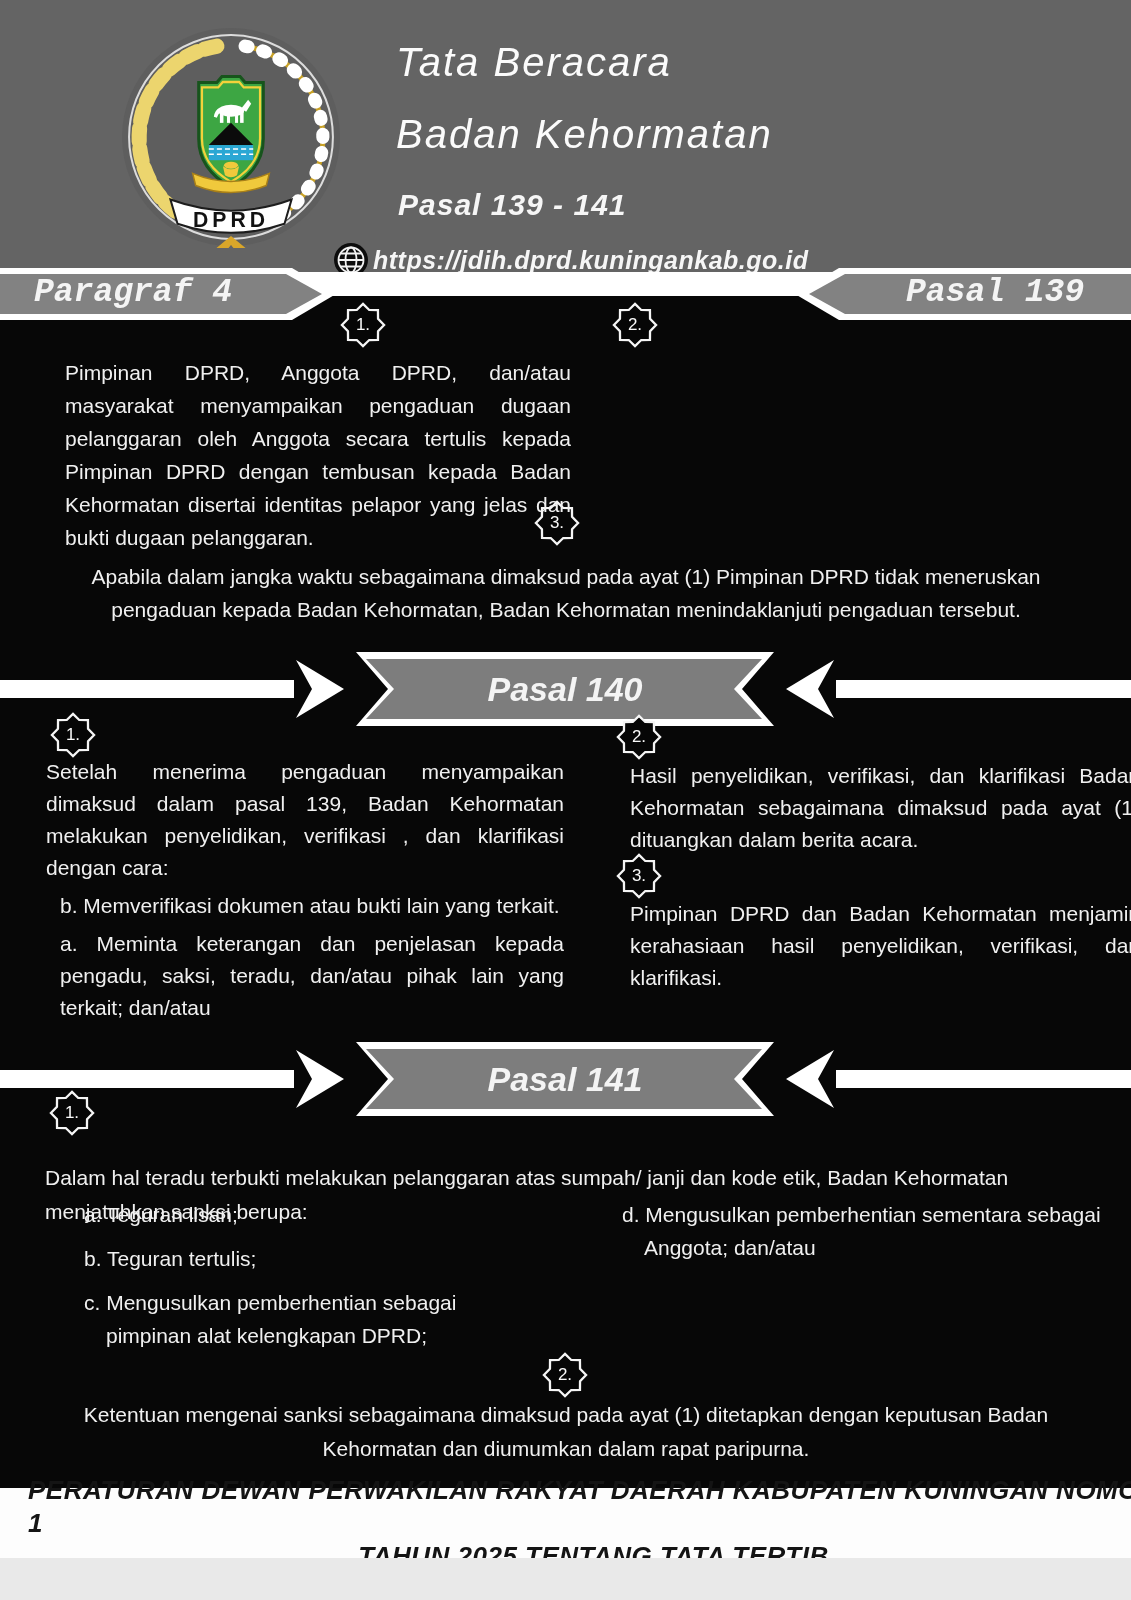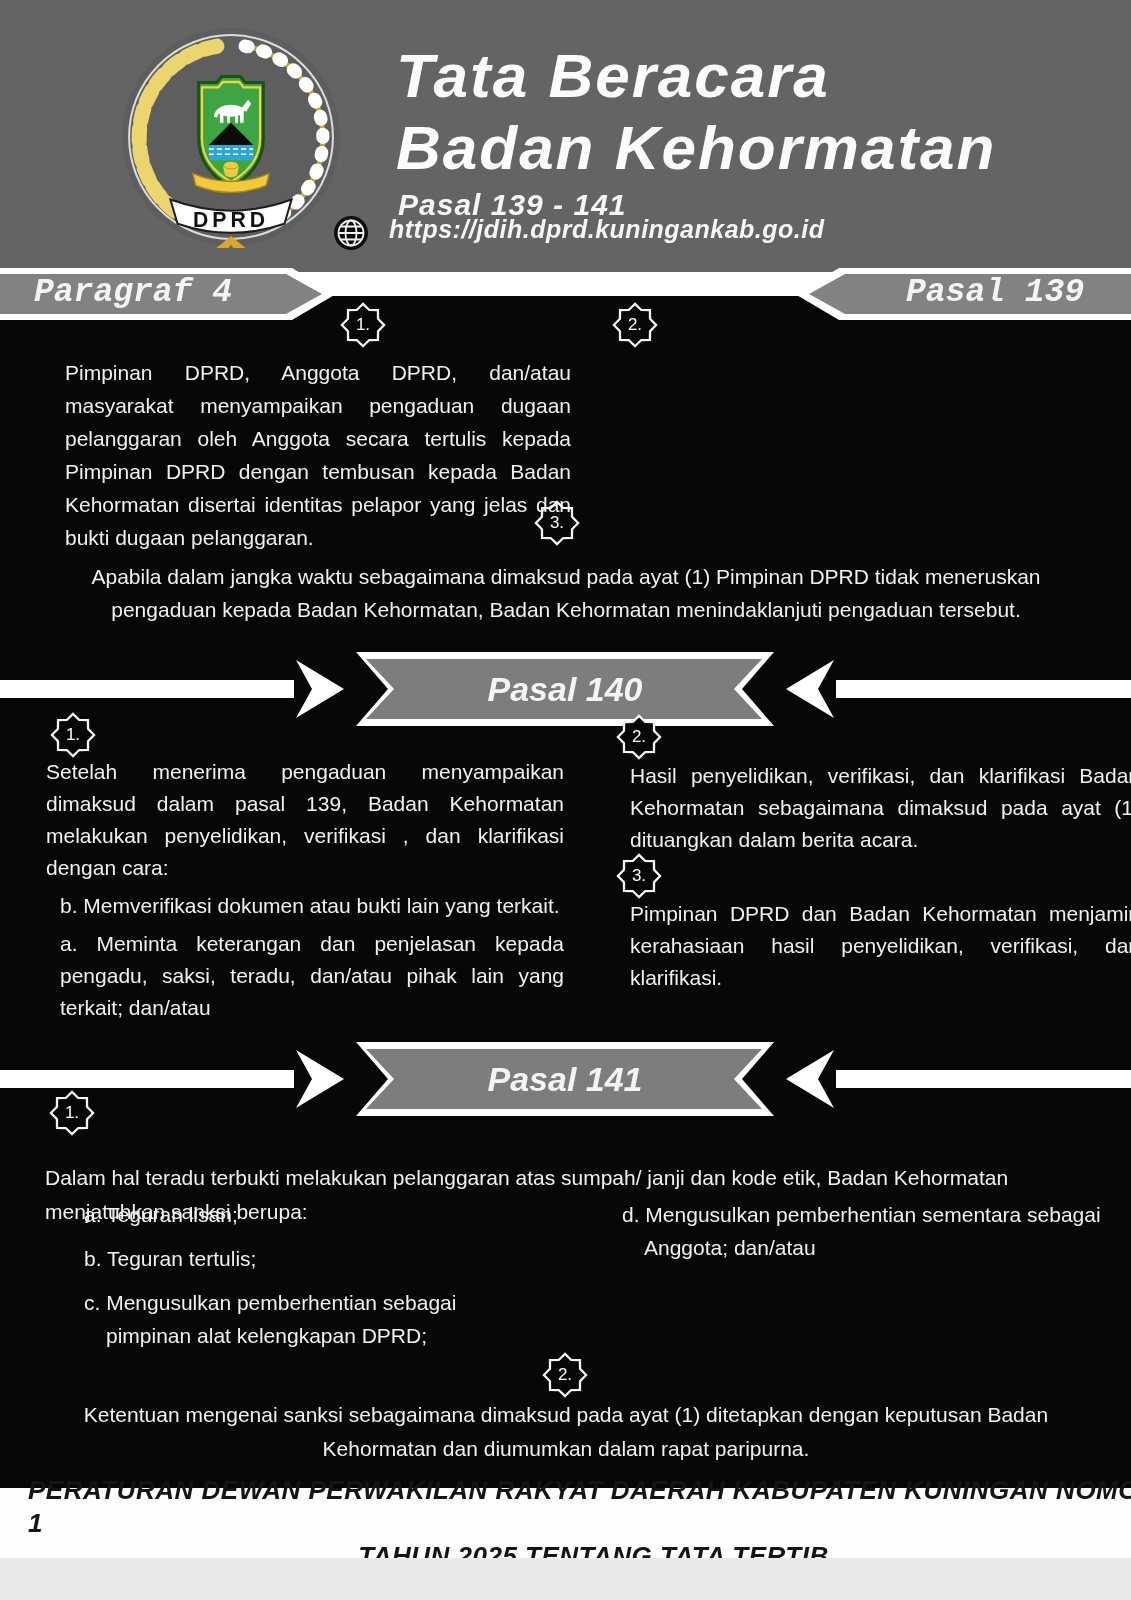--- a/index.html
+++ b/index.html
@@ -7,27 +7,27 @@
         font-family:"Liberation Sans",sans-serif;color:#f2f2f2;margin:0 auto;}
   .abs{position:absolute;}
 
   
   .header{position:absolute;left:0;top:0;width:1131px;height:272px;background:#646464;}
   .band{position:absolute;left:0;width:1131px;background:#ffffff;}
   .band1{top:272px;height:24px;}
   .band2{top:680px;height:18px;}
   .band3{top:1070px;height:18px;}
 
-  .title{position:absolute;left:396px;font-style:italic;font-weight:700;color:#fbfbfb;
-         font-size:62px;letter-spacing:2px;white-space:nowrap;}
+  .title{position:absolute;left:396px;font-style:italic;font-weight:400;color:#fbfbfb;
+         font-size:40px;letter-spacing:2px;white-space:nowrap;}
   .title1{top:40px;}
   .title2{top:112px;}
   .subtitle{position:absolute;left:398px;top:188px;font-style:italic;font-weight:600;
             font-size:30px;letter-spacing:1px;color:#f6f6f6;}
-  .urlrow{position:absolute;left:333px;top:215px;height:40px;display:flex;align-items:flex-start;gap:20px;}
+  .urlrow{position:absolute;left:333px;top:240px;height:40px;display:flex;align-items:center;gap:4px;}
   .url{font-style:italic;font-weight:700;font-size:25px;color:#f6f6f6;letter-spacing:0.5px;}
 
   
   .ribbon{position:absolute;top:266px;width:340px;height:56px;font-family:Liberation Mono, monospace;}
   .ribbon-l{left:0;}
   .ribbon-r{right:0;}
   .ribbon .lab{position:absolute;top:0;height:52px;display:flex;align-items:center;
                font-style:italic;font-weight:700;font-size:33px;color:#f4f4f4;}
   .ribbon-l .lab{left:34px;}
   .ribbon-r .lab{left:115px;}

